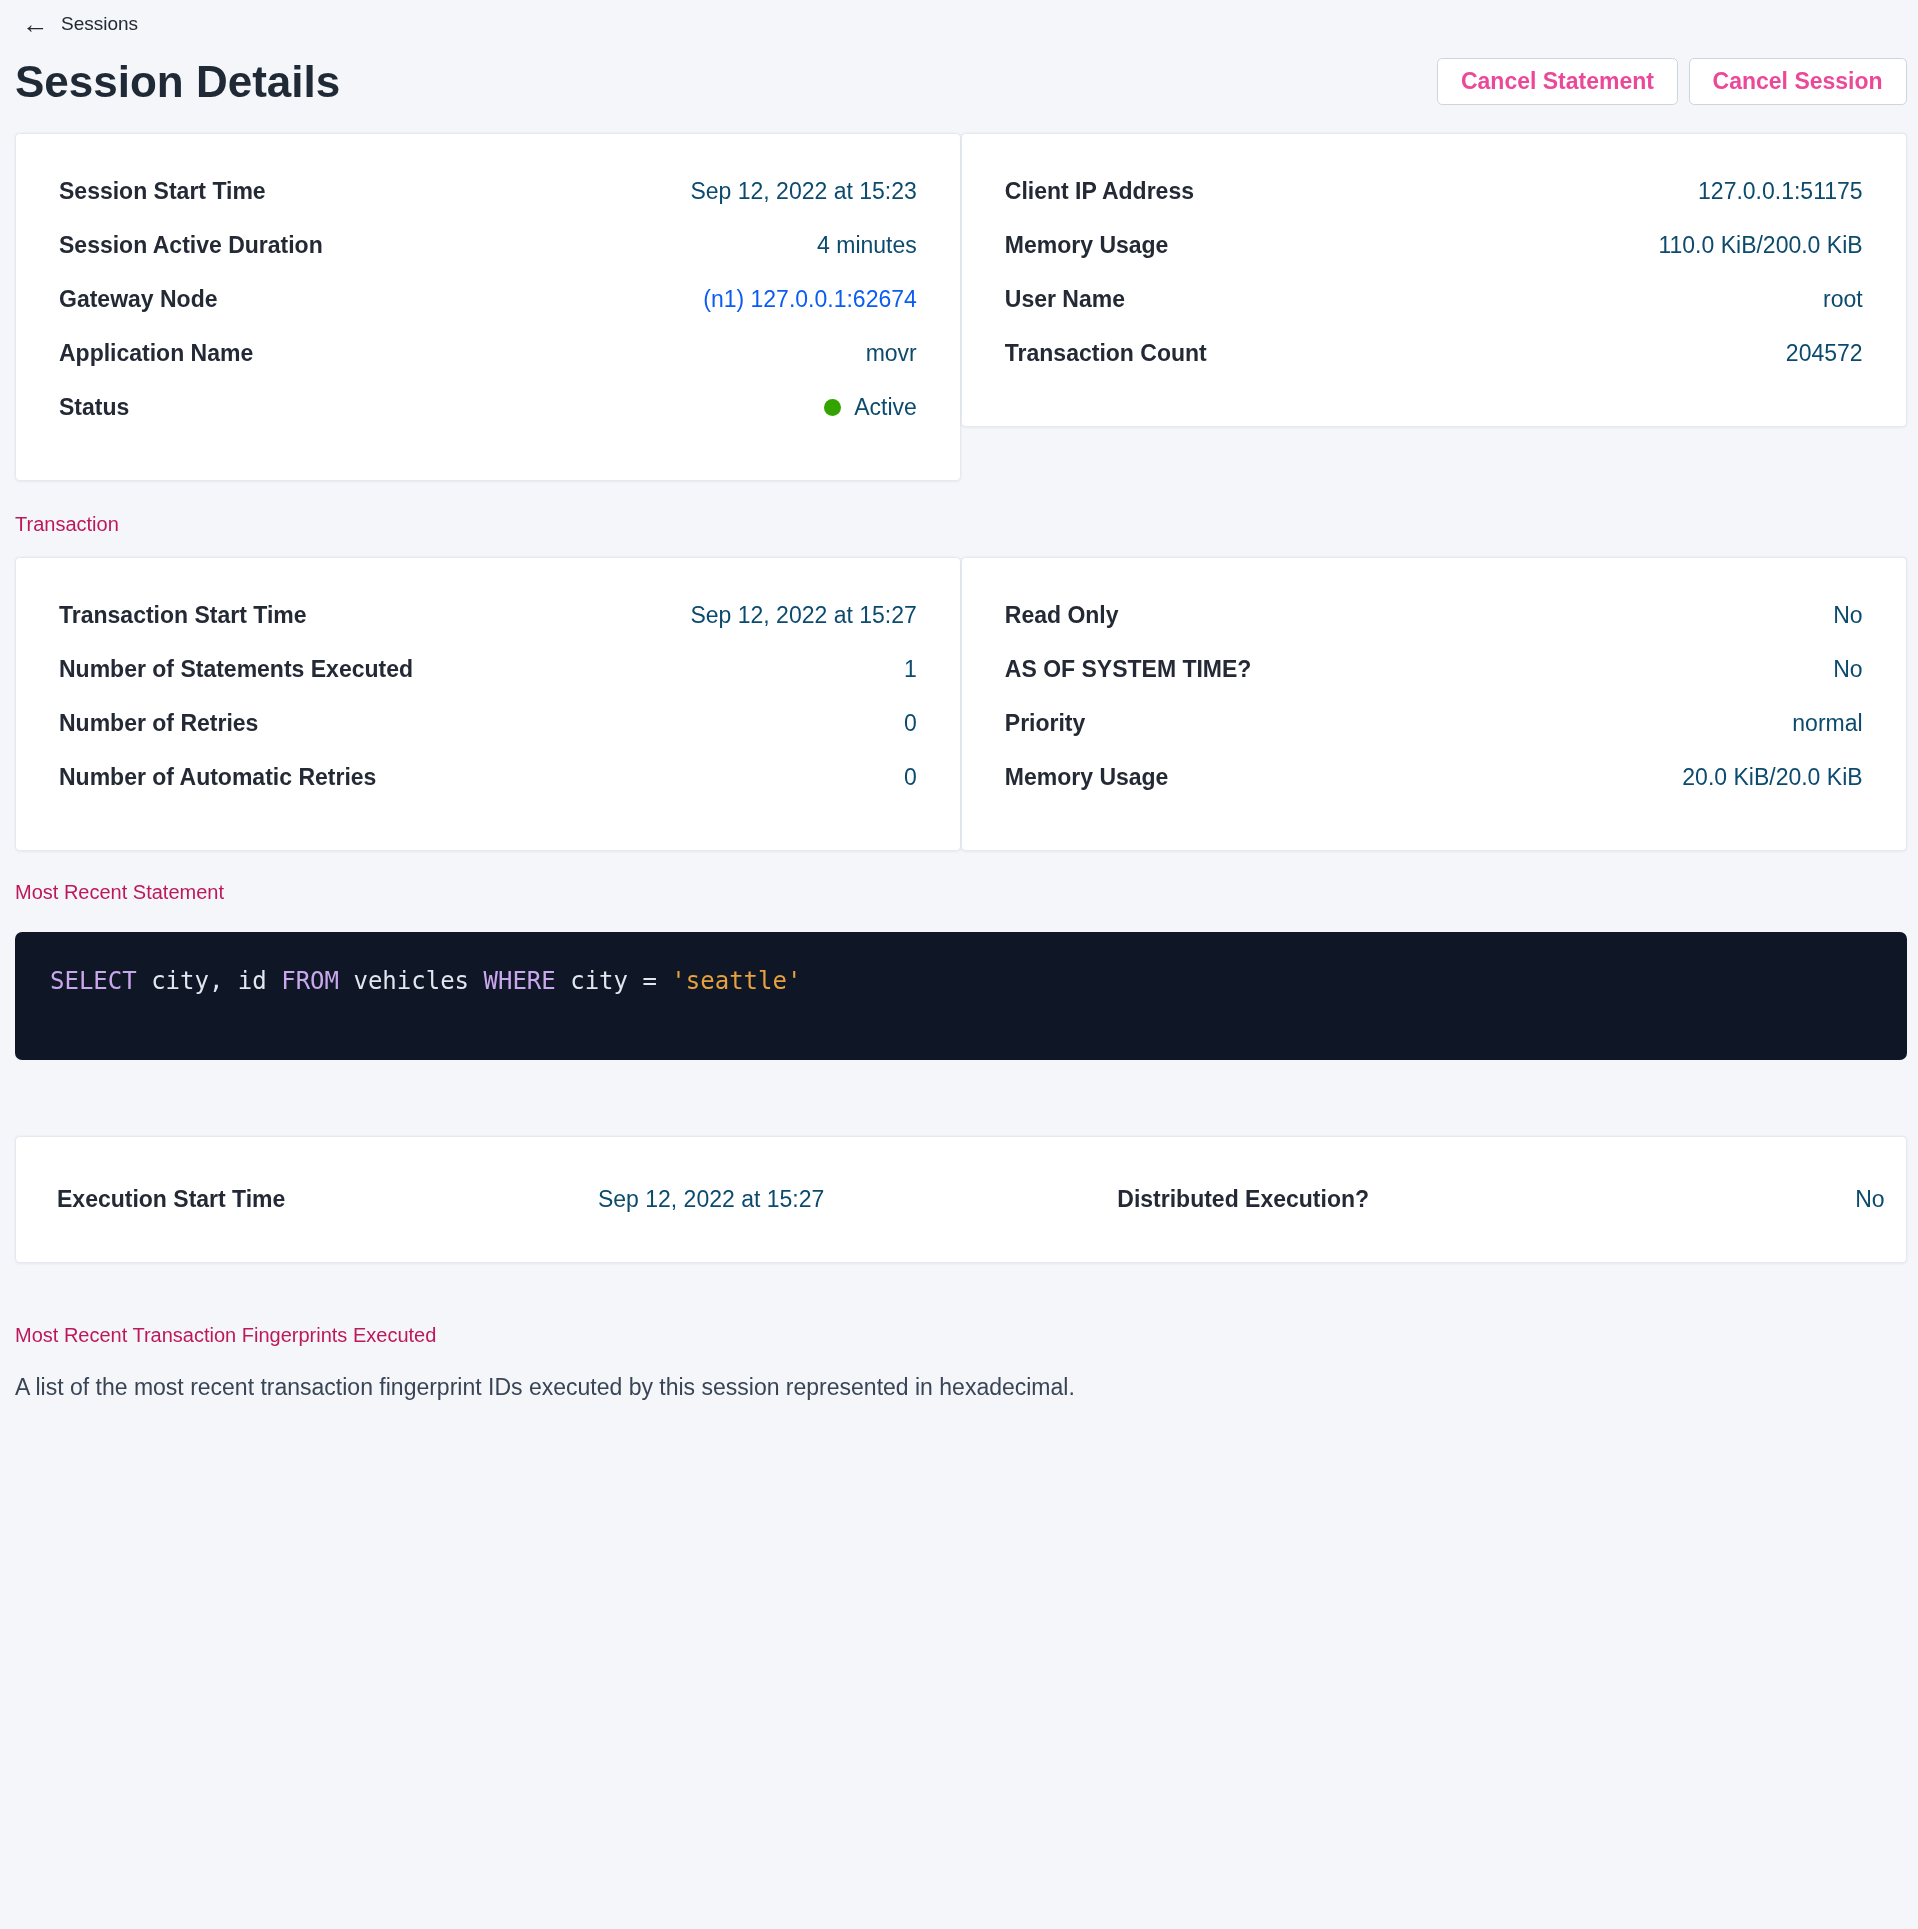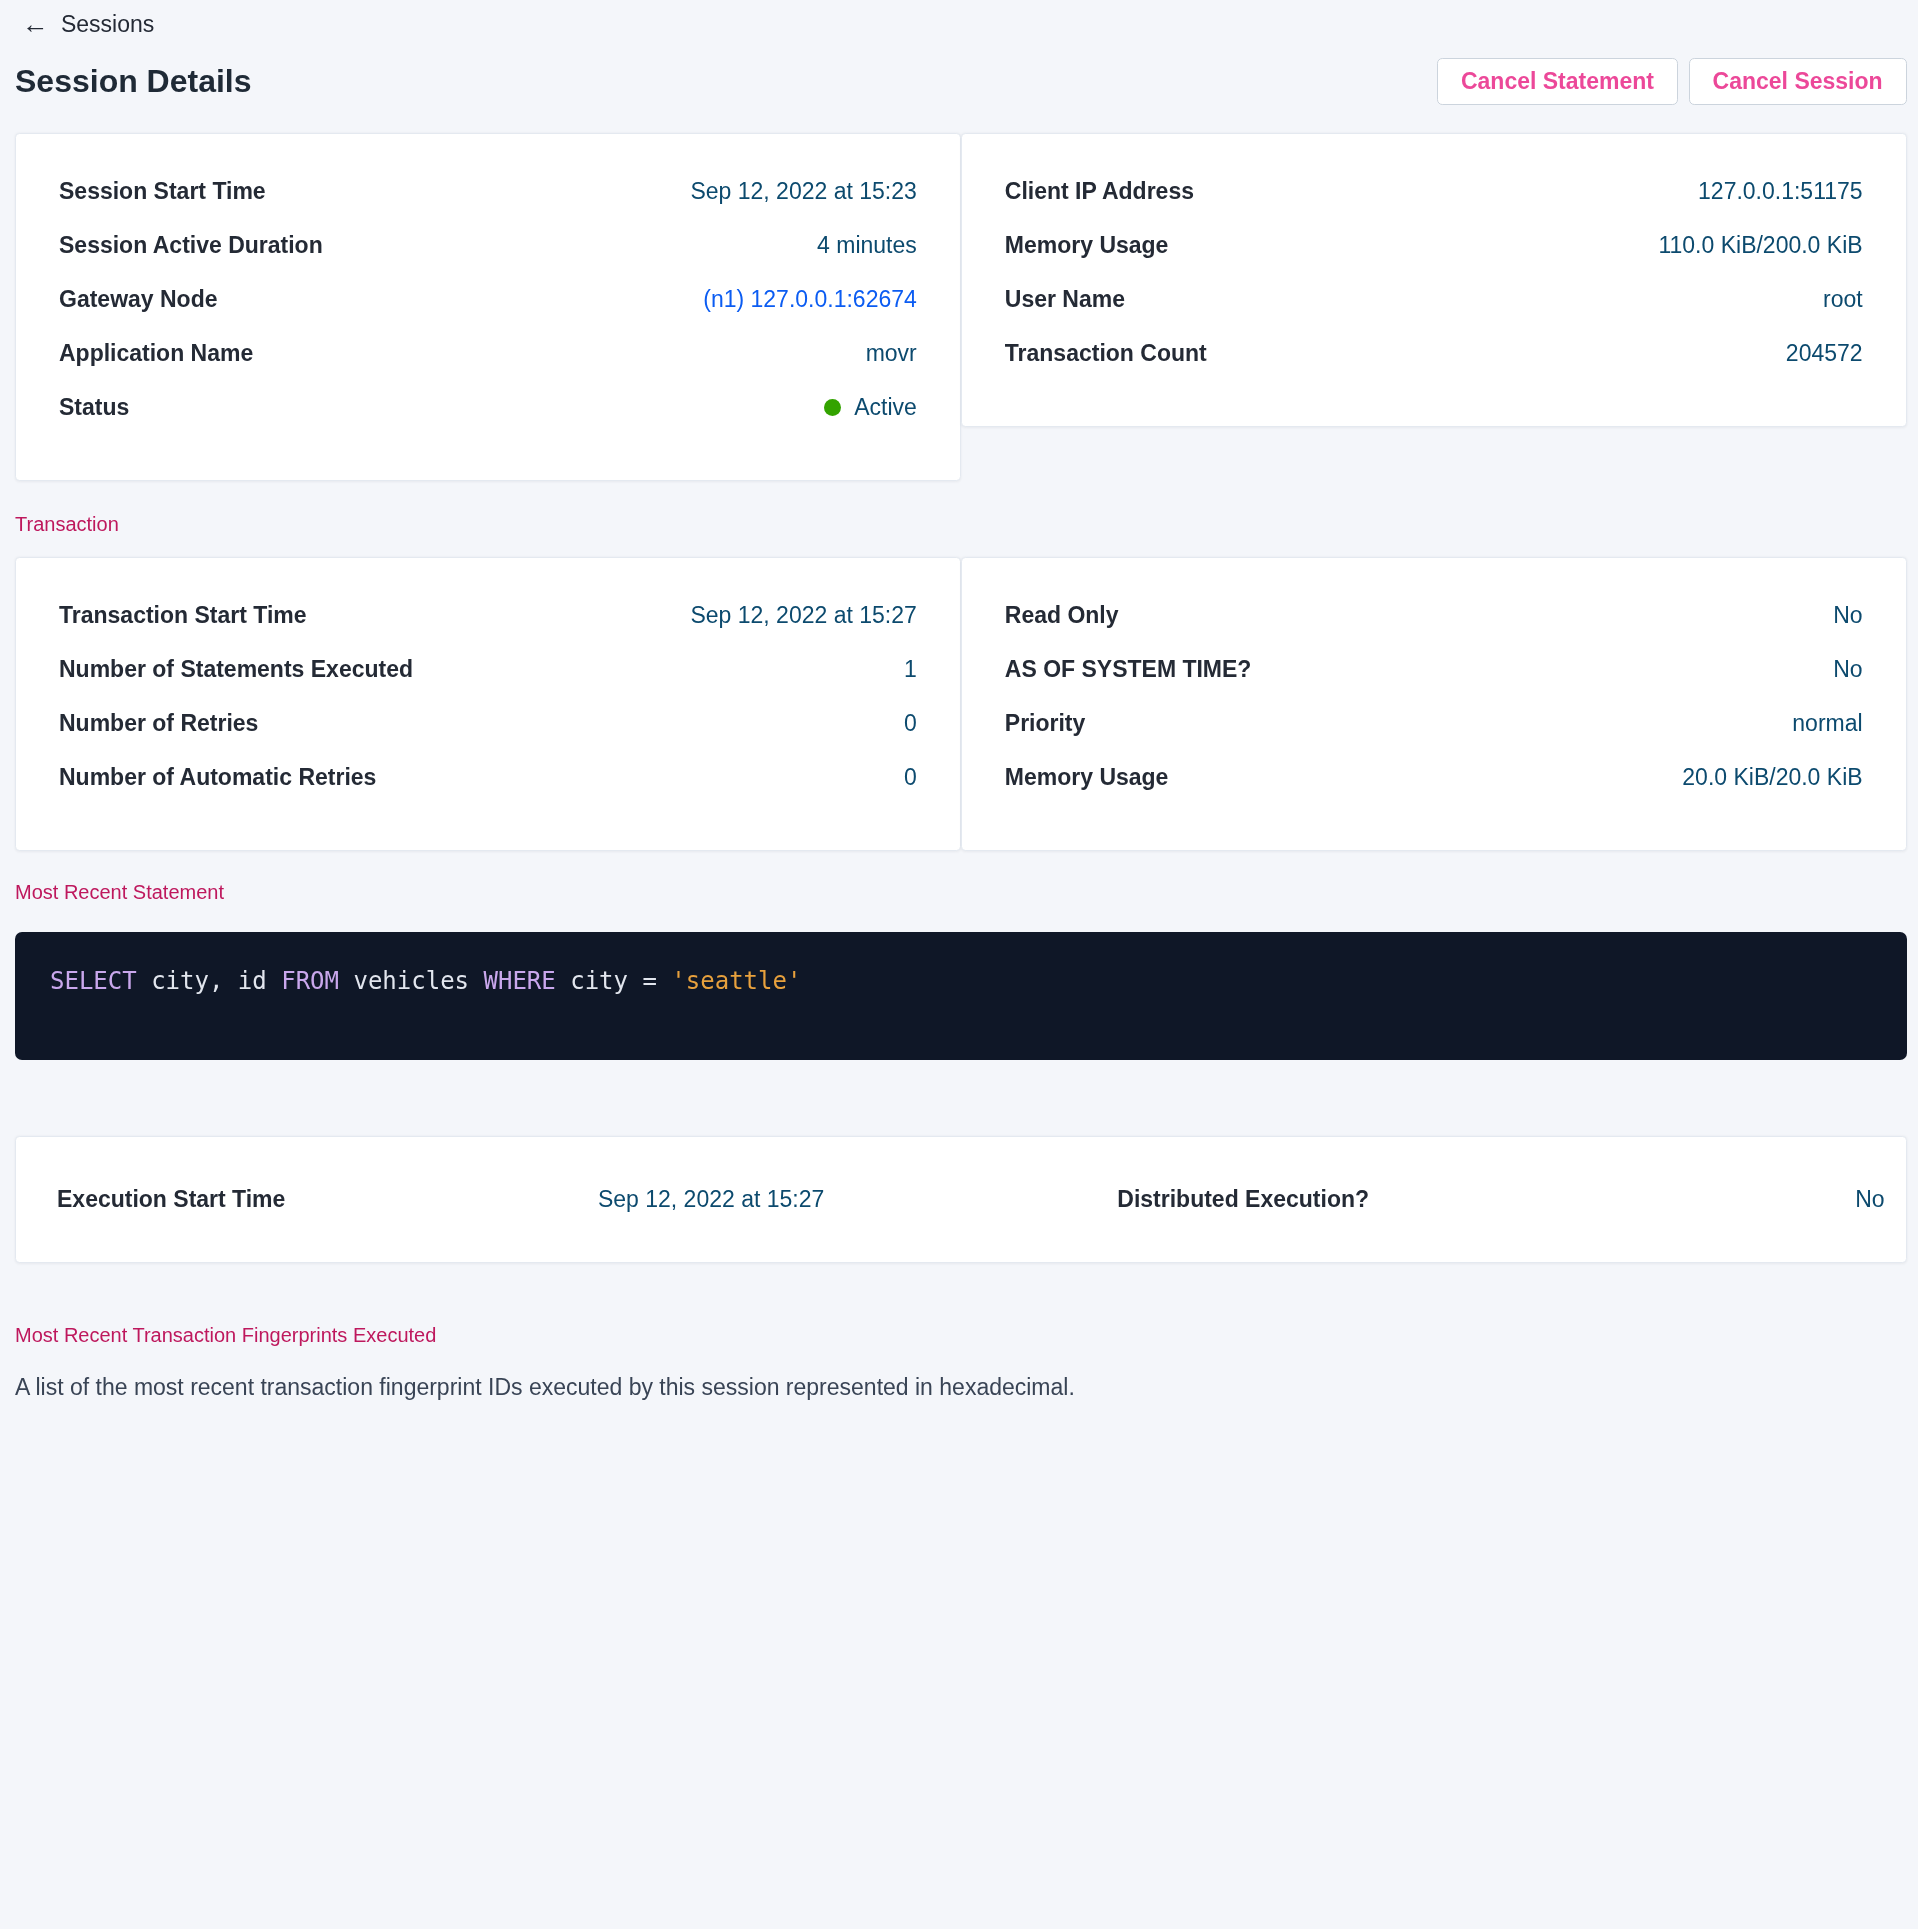--- a/index.html
+++ b/index.html
@@ -8,26 +8,26 @@
     width:1919px; min-height:1929px;
     font-family:"Liberation Sans","DejaVu Sans",sans-serif;
     color:#394455;
   }
   .page { padding:7px 12.4px 0 15px; }
 
   
   .back-row { display:flex; align-items:center; gap:12.4px; padding:1.8px 0 0 7px;
               cursor:pointer; width:max-content; }
   .back-arrow { font-size:26.6px; color:#242a35; line-height:30px; }
-  .back-label { font-size:23px; color:#242a35; line-height:30px;text-align:center; }
+  .back-label { font-size:19px; color:#242a35; line-height:30px;text-align:center; }
 
   
   .title-row { display:flex; justify-content:space-between; align-items:center;
                margin:19.5px 0 28px; }
-  h1.page-title { font-size:32px; line-height:39px; font-weight:bold; color:#1f2a36;text-align:center; }
+  h1.page-title { font-size:44px; line-height:39px; font-weight:bold; color:#1f2a36;text-align:center; }
   .btn-group { display:flex; gap:10.6px; }
   .btn {
     height:47px; padding:0 23px; background:#fff;
     border:0.9px solid #ccd4dd; border-radius:5.3px;
     font-family:inherit; font-size:23px; font-weight:bold; color:#ec4899;
     cursor:pointer; display:flex; align-items:center;
   }
 
   
   .card { background:#fff; border:0.9px solid #e4e9f0; border-radius:4.4px;

